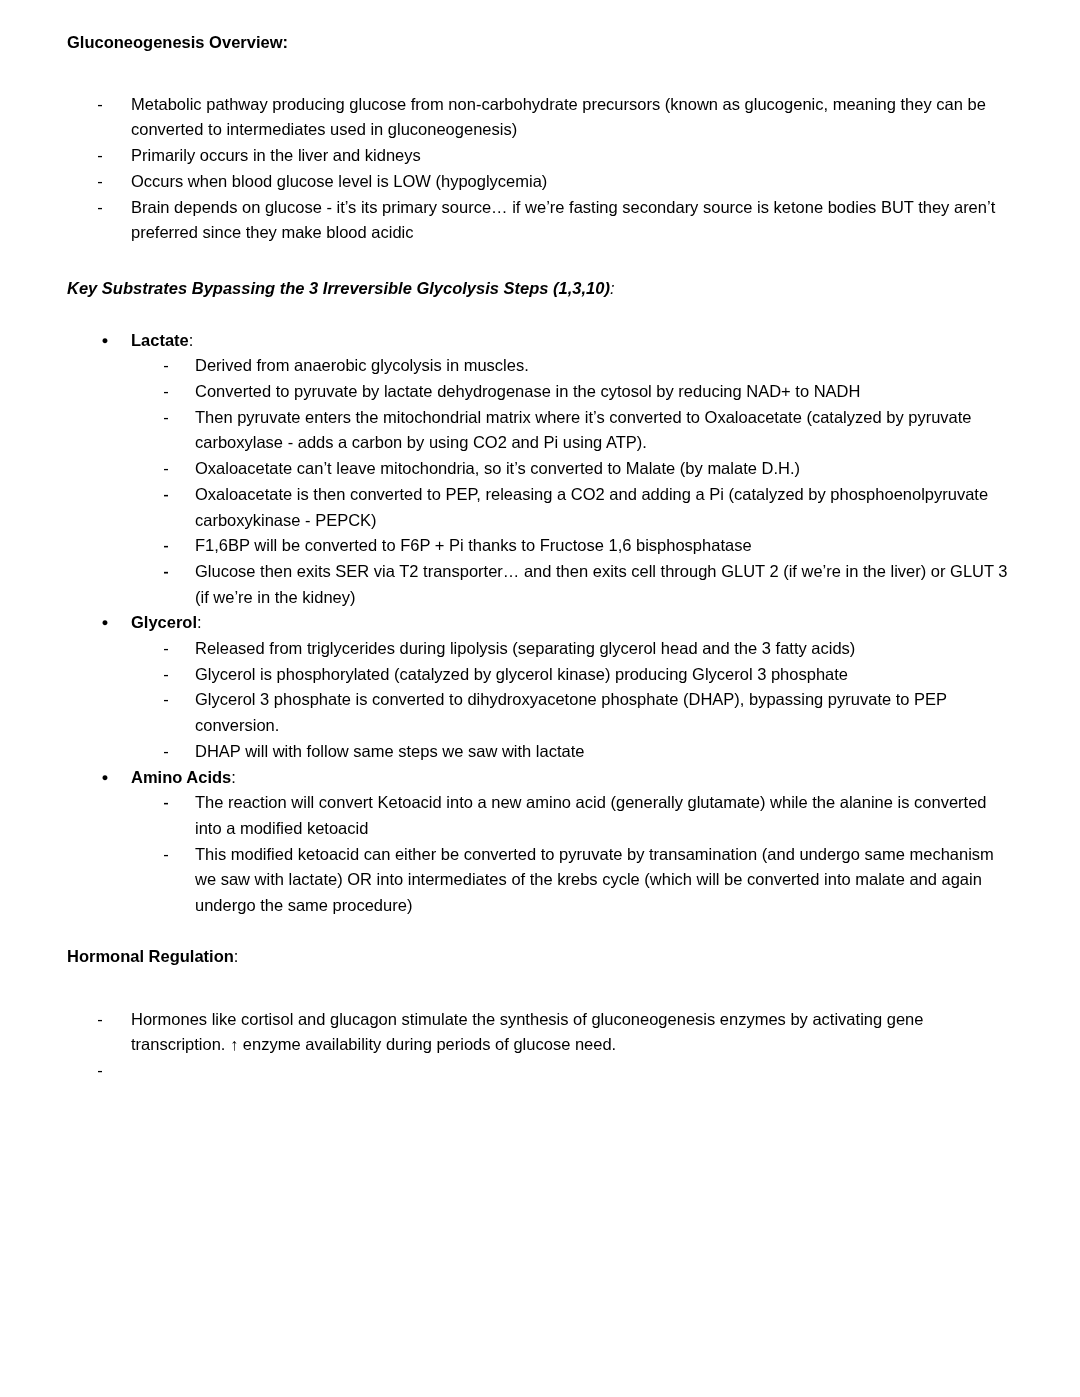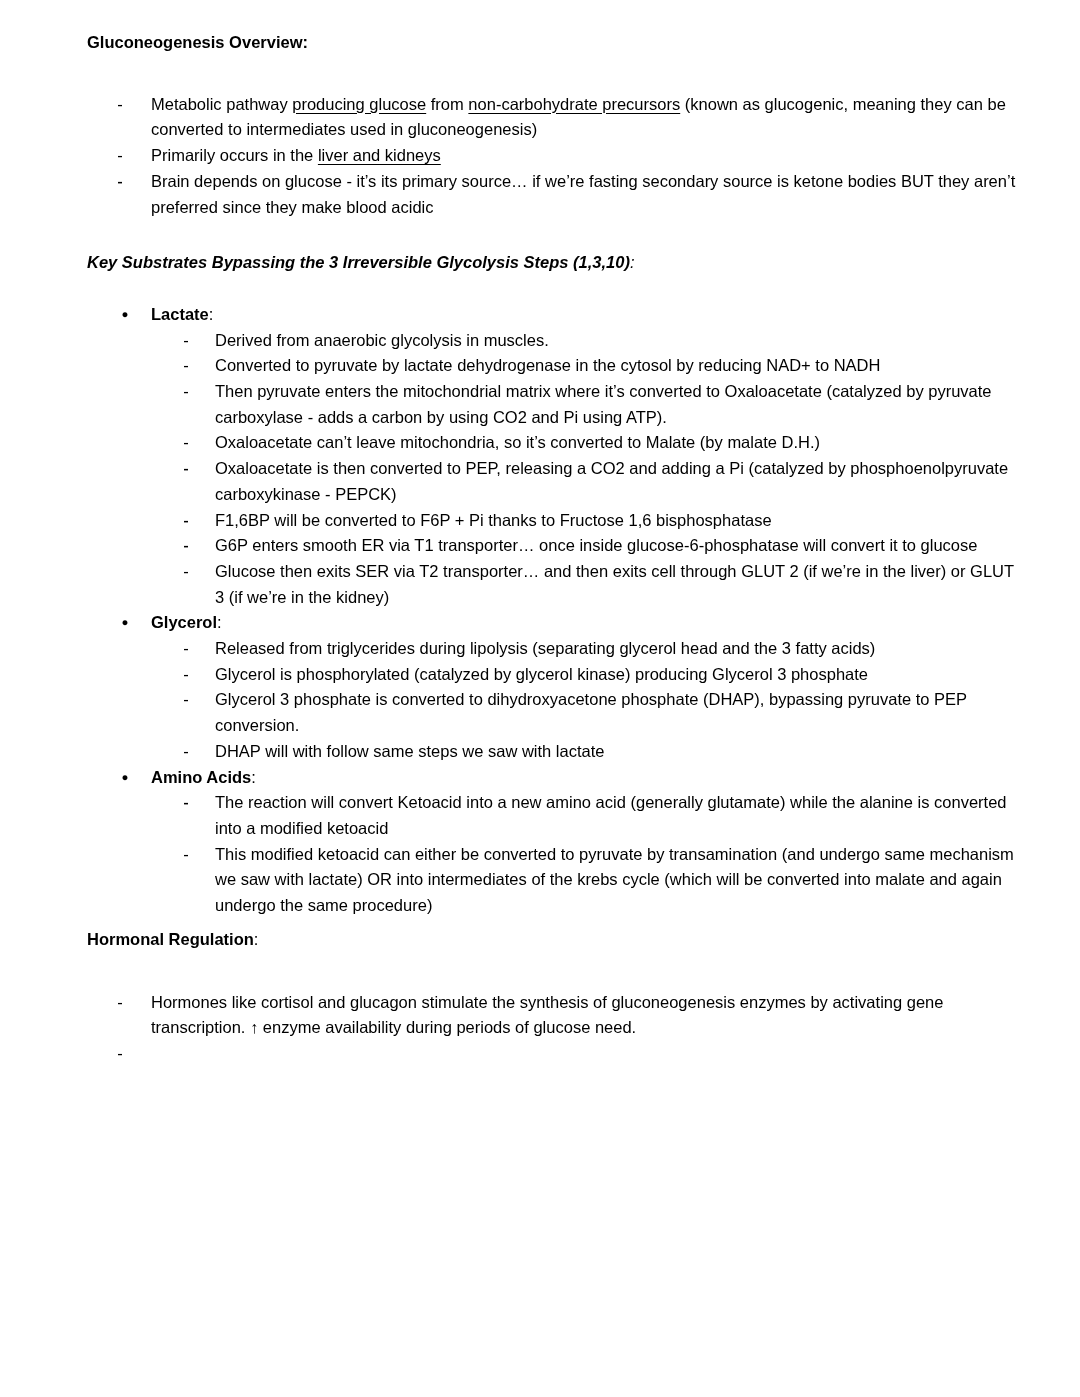--- a/index.html
+++ b/index.html
@@ -9,71 +9,71 @@
   }
   .page {
     position: relative;
     width: 1080px;
     height: 1397px;
     margin: 0 auto;
     background: #ffffff;
     color: #000000;
     overflow: hidden;
     box-sizing: border-box;
-    padding: 30px 64px 0 87px;
+    padding: 30px 64px 0 67px;
     font-size: 16.5px;
     line-height: 25.7px;
   }
   .heading { font-weight: 400; }
   .run-b { font-weight: 700; }
-  .run-u { text-decoration: underline; text-underline-offset: 3px; }
+  .run-u { text-underline-offset: 3px; }
   .li { position: relative; }
   .li .marker {
     position: absolute;
     top: 0;
     line-height: 25.7px;
     text-align: center;
   }
   .l1 { padding-left: 64px; }
   .l1.m-dash > .marker { left: 28px; width: 10px; }
   .l1.m-bullet > .marker { left: 33px; width: 10px; font-size: 11.5px; }
   .l2 { padding-left: 128px; }
   .l2.m-dash > .marker { left: 94px; width: 10px; }
   
   .b1 { margin-top: 36px; }
   .b2 { margin-top: 30px; font-style: italic; }
   .b3 { margin-top: 26px; }
-  .b4 { margin-top: 8px; }
+  .b4 { margin-top: 25px; }
   .b5 { margin-top: 37px; }
 </style>
 </head>
 <body>
 
 <div class="page">
   <div>
       <div class="block b0 heading"><span class="run-b ">Gluconeogenesis Overview:</span></div>
       <div class="block b1 list">
         <div class="li l1 m-dash"><span class="marker">-</span><span><span class="">Metabolic pathway </span><span class="run-u">producing glucose</span><span class=""> from </span><span class="run-u">non-carbohydrate precursors</span><span class=""> (known as glucogenic, meaning they can be converted to intermediates used in gluconeogenesis)</span></span></div>
         <div class="li l1 m-dash"><span class="marker">-</span><span><span class="">Primarily occurs in the </span><span class="run-u">liver and kidneys</span></span></div>
-        <div class="li l1 m-dash"><span class="marker">-</span></div>
+        <div class="li l1 m-dash"><span class="marker">-</span><span><span class="">Occurs when blood </span><span class="run-u">glucose</span><span class=""> level is </span><span class="run-u">LOW</span><span class=""> (hypoglycemia)</span></span></div>
         <div class="li l1 m-dash"><span class="marker">-</span><span><span class="">Brain depends on glucose - it’s its primary source… if we’re fasting secondary source is ketone bodies BUT they aren’t preferred since they make blood acidic</span></span></div>
       </div>
       <div class="block b2 heading"><span class="run-b ">Key Substrates Bypassing the 3 Irreversible Glycolysis Steps (1,3,10)</span><span class="">:</span></div>
       <div class="block b3 list">
         <div class="li l1 m-bullet"><span class="marker">●</span><span><span class="run-b ">Lactate</span><span class="">:</span></span></div>
         <div class="li l2 m-dash"><span class="marker">-</span><span><span class="">Derived from anaerobic glycolysis in muscles.</span></span></div>
         <div class="li l2 m-dash"><span class="marker">-</span><span><span class="">Converted to pyruvate by lactate dehydrogenase in the cytosol by reducing NAD+ to NADH</span></span></div>
         <div class="li l2 m-dash"><span class="marker">-</span><span><span class="">Then pyruvate enters the mitochondrial matrix where it’s converted to Oxaloacetate (catalyzed by pyruvate carboxylase - adds a carbon by using CO2 and Pi using ATP).</span></span></div>
         <div class="li l2 m-dash"><span class="marker">-</span><span><span class="">Oxaloacetate can’t leave mitochondria, so it’s converted to Malate (by malate D.H.)</span></span></div>
         <div class="li l2 m-dash"><span class="marker">-</span></div>
         <div class="li l2 m-dash"><span class="marker">-</span><span><span class="">Oxaloacetate is then converted to PEP, releasing a CO2 and adding a Pi (catalyzed by phosphoenolpyruvate carboxykinase - PEPCK)</span></span></div>
         <div class="li l2 m-dash"><span class="marker">-</span></div>
         <div class="li l2 m-dash"><span class="marker">-</span><span><span class="">F1,6BP will be converted to F6P + Pi thanks to Fructose 1,6 bisphosphatase</span></span></div>
         <div class="li l2 m-dash"><span class="marker">-</span></div>
-        <div class="li l2 m-dash"><span class="marker">-</span><span><span class="">G6P enters smooth ER via T1 transporter… once inside glucose-6-phosphatase will convert it to glucose</span></span></div>
+        <div class="li l2 m-dash"><span class="marker">-</span></div>
         <div class="li l2 m-dash"><span class="marker">-</span><span><span class="">Glucose then exits SER via T2 transporter… and then exits cell through GLUT 2 (if we’re in the liver) or GLUT 3 (if we’re in the kidney)</span></span></div>
         <div class="li l1 m-bullet"><span class="marker">●</span><span><span class="run-b ">Glycerol</span><span class="">:</span></span></div>
         <div class="li l2 m-dash"><span class="marker">-</span><span><span class="">Released from triglycerides during lipolysis (separating glycerol head and the 3 fatty acids)</span></span></div>
         <div class="li l2 m-dash"><span class="marker">-</span><span><span class="">Glycerol is phosphorylated (catalyzed by glycerol kinase) producing Glycerol 3 phosphate</span></span></div>
         <div class="li l2 m-dash"><span class="marker">-</span><span><span class="">Glycerol 3 phosphate is converted to dihydroxyacetone phosphate (DHAP), bypassing pyruvate to PEP conversion.</span></span></div>
         <div class="li l2 m-dash"><span class="marker">-</span><span><span class="">DHAP will with follow same steps we saw with lactate</span></span></div>
         <div class="li l1 m-bullet"><span class="marker">●</span><span><span class="run-b ">Amino Acids</span><span class="">:</span></span></div>
         <div class="li l2 m-dash"><span class="marker">-</span></div>
         <div class="li l2 m-dash"><span class="marker">-</span><span><span class="">The reaction will convert Ketoacid into a new amino acid (generally glutamate) while the alanine is converted into a modified ketoacid</span></span></div>
         <div class="li l2 m-dash"><span class="marker">-</span><span><span class="">This modified ketoacid can either be converted to pyruvate by transamination (and undergo same mechanism we saw with lactate) OR into intermediates of the krebs cycle (which will be converted into malate and again undergo the same procedure)</span></span></div>

